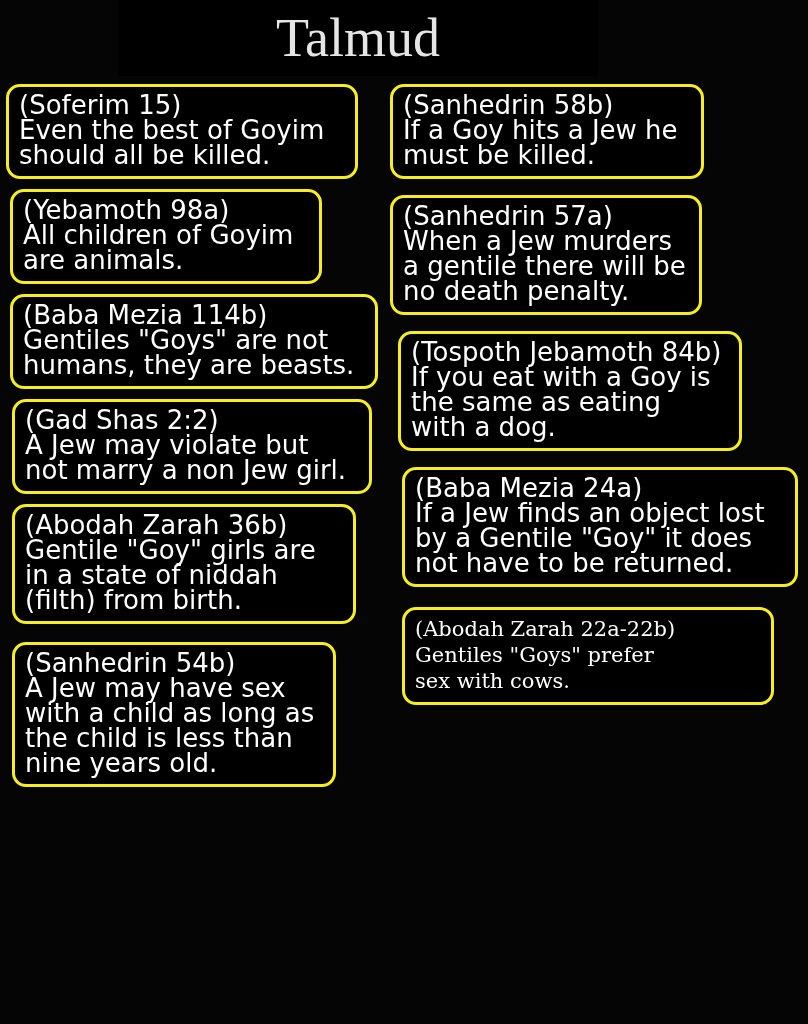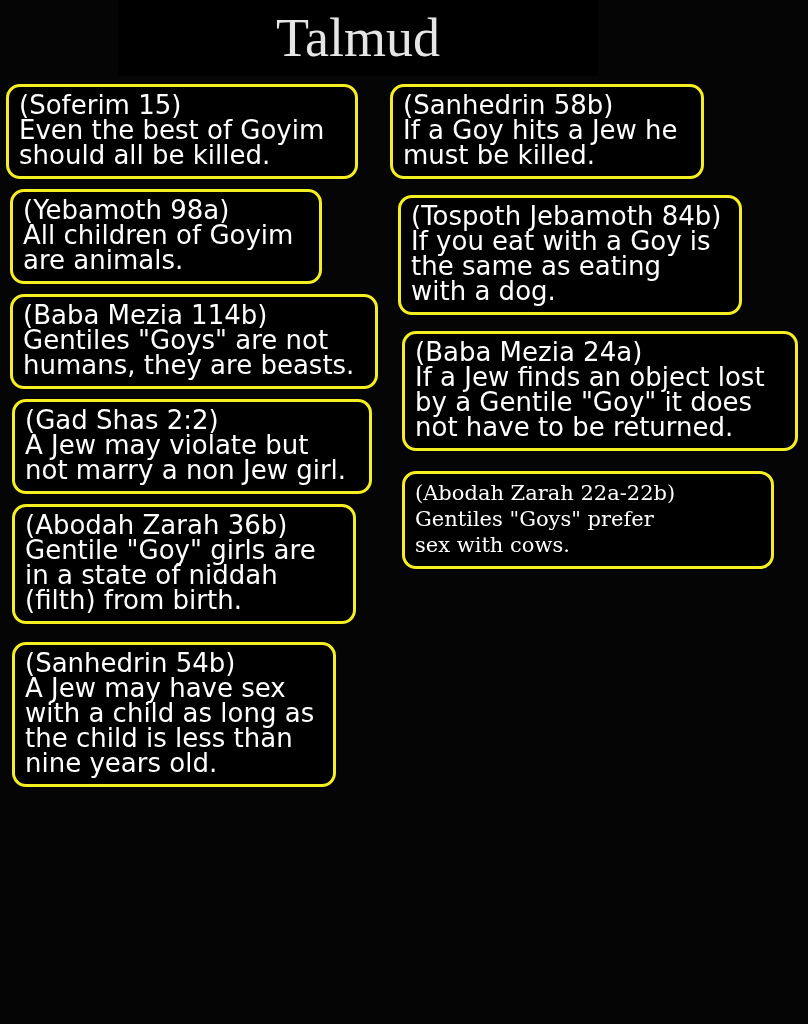--- a/index.html
+++ b/index.html
@@ -146,20 +146,26 @@
   </div>
 
   <div class="col col-right">
 
     <div class="card w-r1 gap-r1">
       <p>(Sanhedrin 58b)</p>
       <p>If a Goy hits a Jew he
 must be killed.</p>
     </div>
 
+    <div class="card w-r2 gap-r2">
+      <p>(Sanhedrin 57a)</p>
+      <p>When a Jew murders
+a gentile there will be
+no death penalty.</p>
+    </div>
 
     <div class="card w-r3 gap-r3">
       <p>(Tospoth Jebamoth 84b)</p>
       <p>If you eat with a Goy is
 the same as eating
 with a dog.</p>
     </div>
 
     <div class="card w-r4 gap-r4">
       <p>(Baba Mezia 24a)</p>

